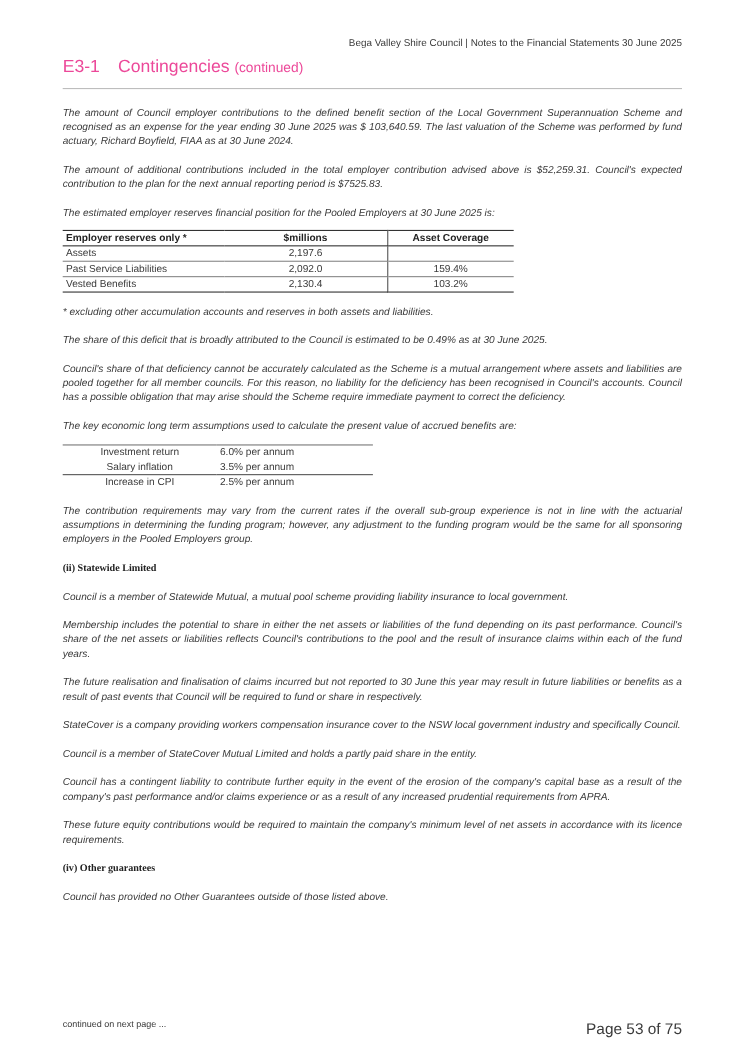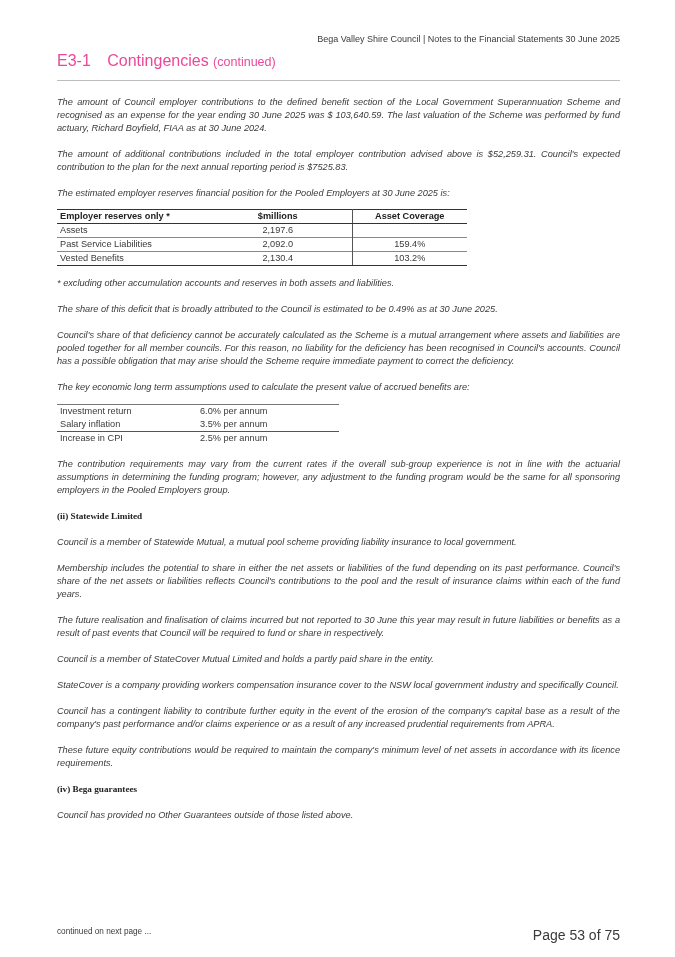--- a/index.html
+++ b/index.html
@@ -42,21 +42,21 @@
     table.reserves tr:last-child td { border-bottom: 1.5px solid #333; }
     table.reserves td.c, table.reserves th.c { text-align: center; }
     table.reserves .col2 { width: 148px; border-right: 1px solid #555; }
     table.reserves .col3 { width: 115px; }
     table.reserves td:first-child, table.reserves th:first-child { width: 147px; }
     table.assump {
       border-collapse: collapse; width: 282px; margin-top: -3px; margin-bottom: 13px;
       font-size: 9.2px; color: #3a3a3a;
     }
     table.assump td { padding: 0 3px; height: 13px; }
-    table.assump td:first-child { width: 140px; }
+    table.assump td:first-child { width: 140px; text-align: center; }
     table.assump tr:first-child td { border-top: 1.5px solid #777; }
     table.assump tr.ul td { border-bottom: 1px solid #555; }
     .footer-left {
       position: absolute; left: 57px; top: 927px; font-size: 8.2px; color: #3a3a3a;
     }
     .footer-right {
       position: absolute; right: 55px; top: 927px; font-size: 14px; color: #3a3a3a;
     }
   </style>
 </head>
@@ -124,24 +124,24 @@
     </tbody>
       </table>
 
     <p>The contribution requirements may vary from the current rates if the overall sub-group experience is not in line with the actuarial assumptions in determining the funding program; however, any adjustment to the funding program would be the same for all sponsoring employers in the Pooled Employers group.</p>
 
     <h4>(ii) Statewide Limited</h4>
     <p>Council is a member of Statewide Mutual, a mutual pool scheme providing liability insurance to local government.</p>
     <p>Membership includes the potential to share in either the net assets or liabilities of the fund depending on its past performance. Council's share of the net assets or liabilities reflects Council's contributions to the pool and the result of insurance claims within each of the fund years.</p>
     <p>The future realisation and finalisation of claims incurred but not reported to 30 June this year may result in future liabilities or benefits as a result of past events that Council will be required to fund or share in respectively.</p>
 
+    <p>StateCover is a company providing workers compensation insurance cover to the NSW local government industry and specifically Council.</p>
     <p>Council is a member of StateCover Mutual Limited and holds a partly paid share in the entity.</p>
-    <p>StateCover is a company providing workers compensation insurance cover to the NSW local government industry and specifically Council.</p>
     <p>Council has a contingent liability to contribute further equity in the event of the erosion of the company's capital base as a result of the company's past performance and/or claims experience or as a result of any increased prudential requirements from APRA.</p>
     <p>These future equity contributions would be required to maintain the company's minimum level of net assets in accordance with its licence requirements.</p>
 
-    <h4>(iv) Bega guarantees</h4>
+    <h4>(iv) Other guarantees</h4>
     <p>Council has provided no Other Guarantees outside of those listed above.</p>
   </div>
 
   <div class="footer-left">continued on next page ...</div>
   <div class="footer-right">Page 53 of 75</div>
 </div>
 
 </body></html>

